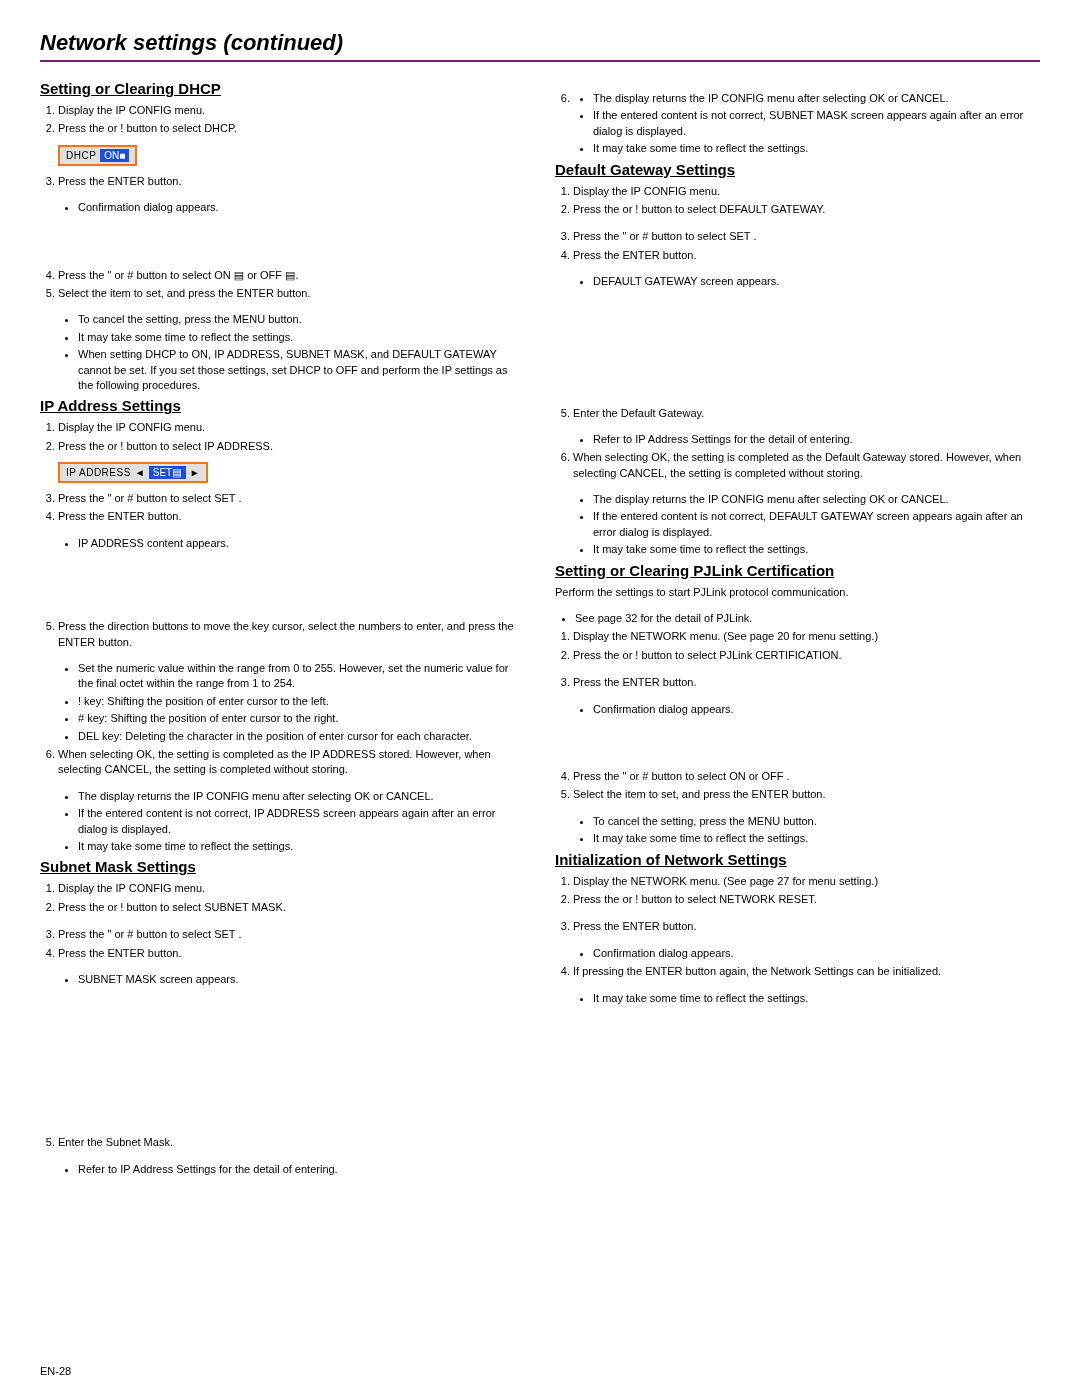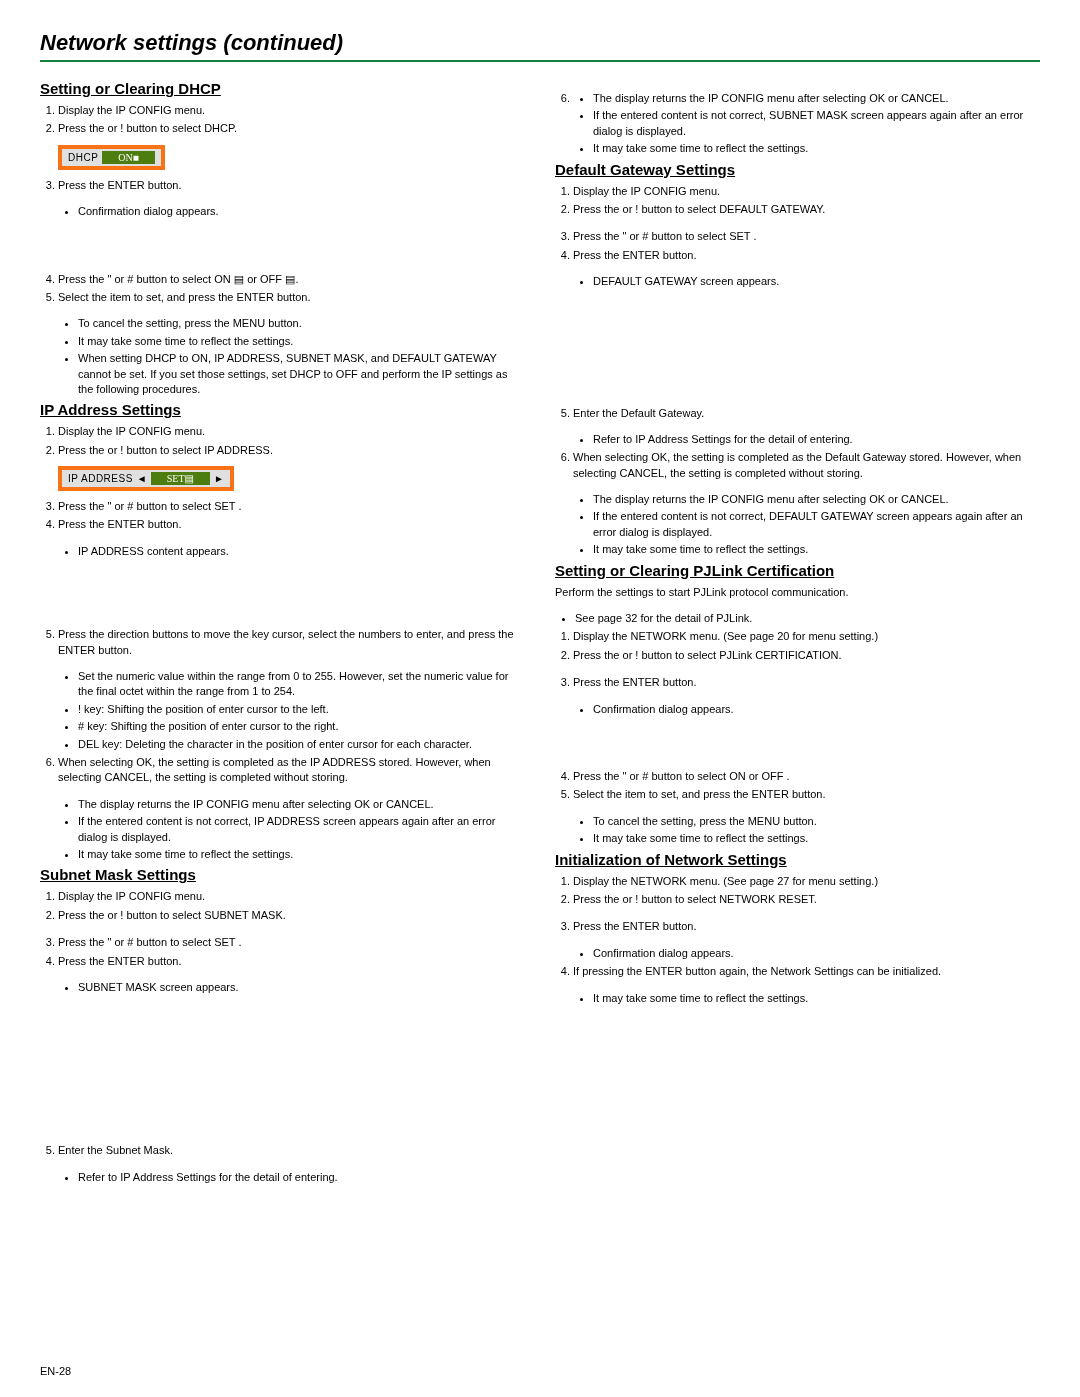--- a/index.html
+++ b/index.html
@@ -12,21 +12,21 @@
       min-height: 1397px;
       padding: 0;
     }
     .page {
       width: 1080px;
       min-height: 1397px;
       padding: 30px 40px 40px 40px;
       position: relative;
     }
     .page-header {
-      border-bottom: 2px solid #15803d;
+      border-bottom: 2px solid #701a75;
       padding-bottom: 4px;
       margin-bottom: 18px;
     }
     .page-title {
       font-size: 22px;
       font-style: italic;
       font-weight: bold;
       color: #000;
     }
     .two-col {
@@ -60,40 +60,39 @@
       margin-bottom: 3px;
     }
     ul li {
       list-style-type: disc;
       margin-bottom: 2px;
       line-height: 1.4;
     }
     .screen-sim {
       display: inline-flex;
       align-items: center;
-      border: 4px solid #f97316;
+      border: 2px solid #f97316;
       background: #e0e0e0;
       padding: 2px 6px;
       font-size: 10px;
       margin: 4px 0 4px 0;
       gap: 4px;
     }
     .screen-sim .label {
       font-size: 10px;
       letter-spacing: 0.5px;
     }
     .screen-sim .arrow {
       font-size: 10px;
     }
     .screen-sim .value {
-      background: #4d7c0f;
+      background: #1d4ed8;
       color: #fff;
-      padding: 1px 16px;
+      padding: 1px 4px;
       font-size: 10px;
-      font-family: Liberation Serif, serif;
     }
     .page-footer {
       position: absolute;
       bottom: 20px;
       left: 40px;
       font-size: 11px;
       color: #000;
     }
     p {
       margin-bottom: 4px;

